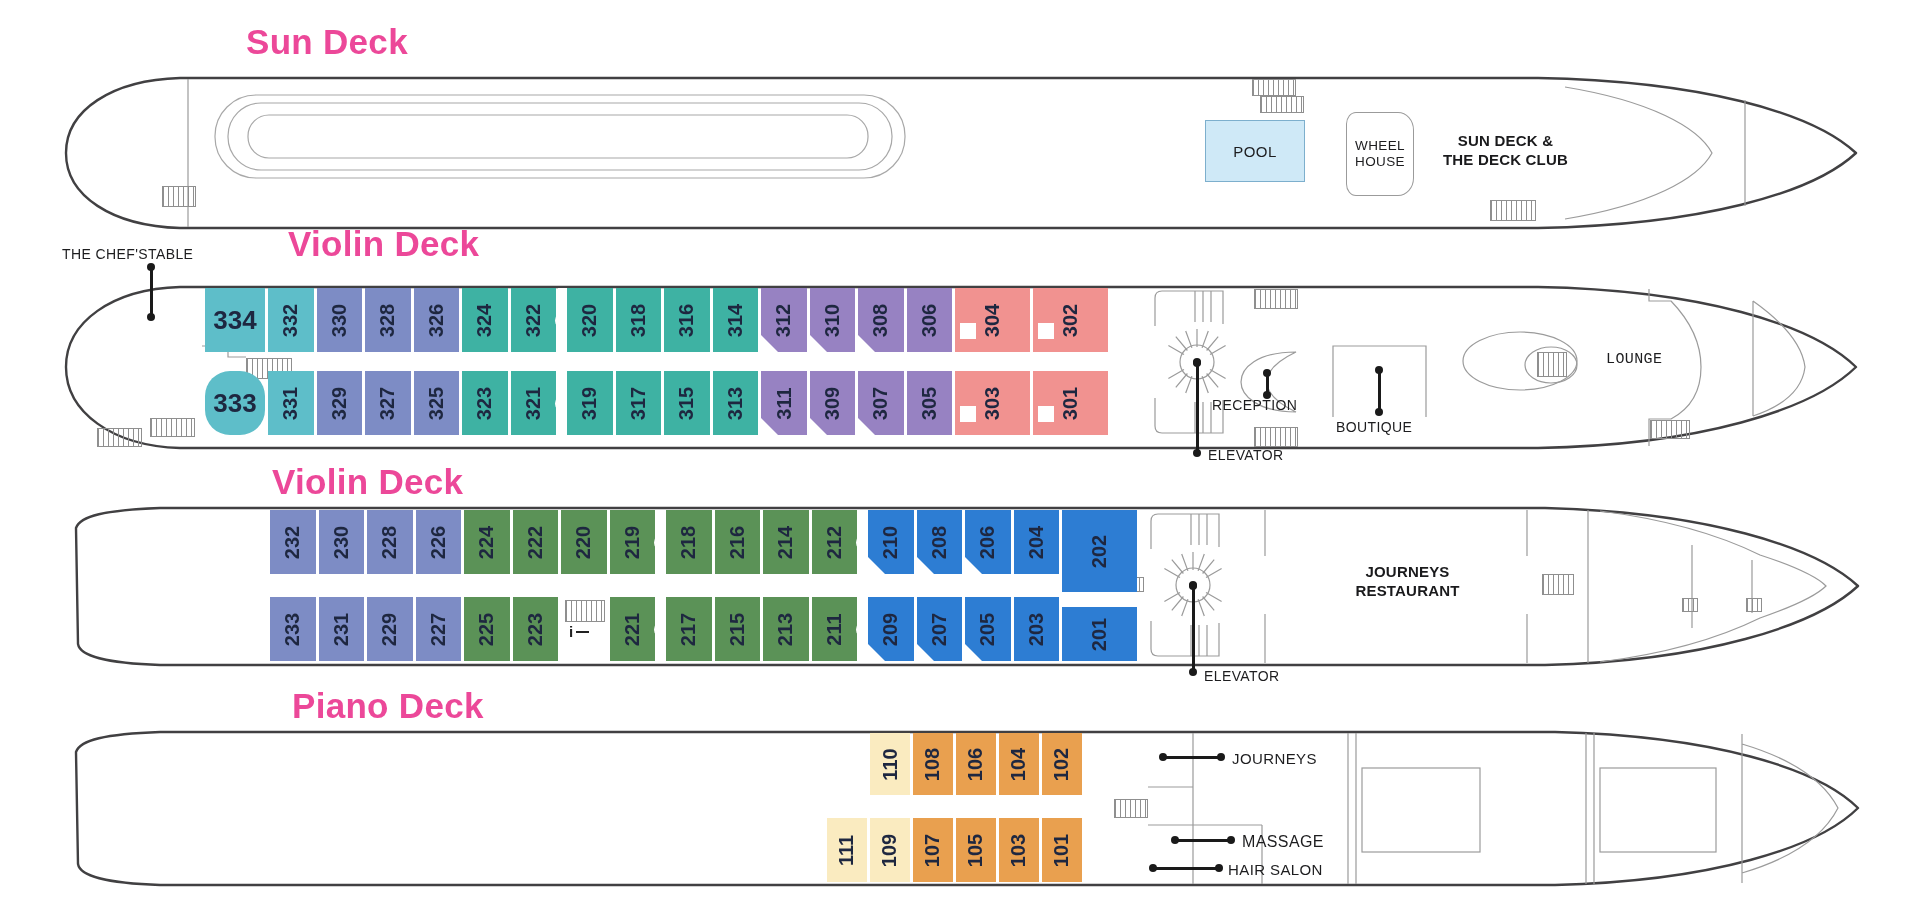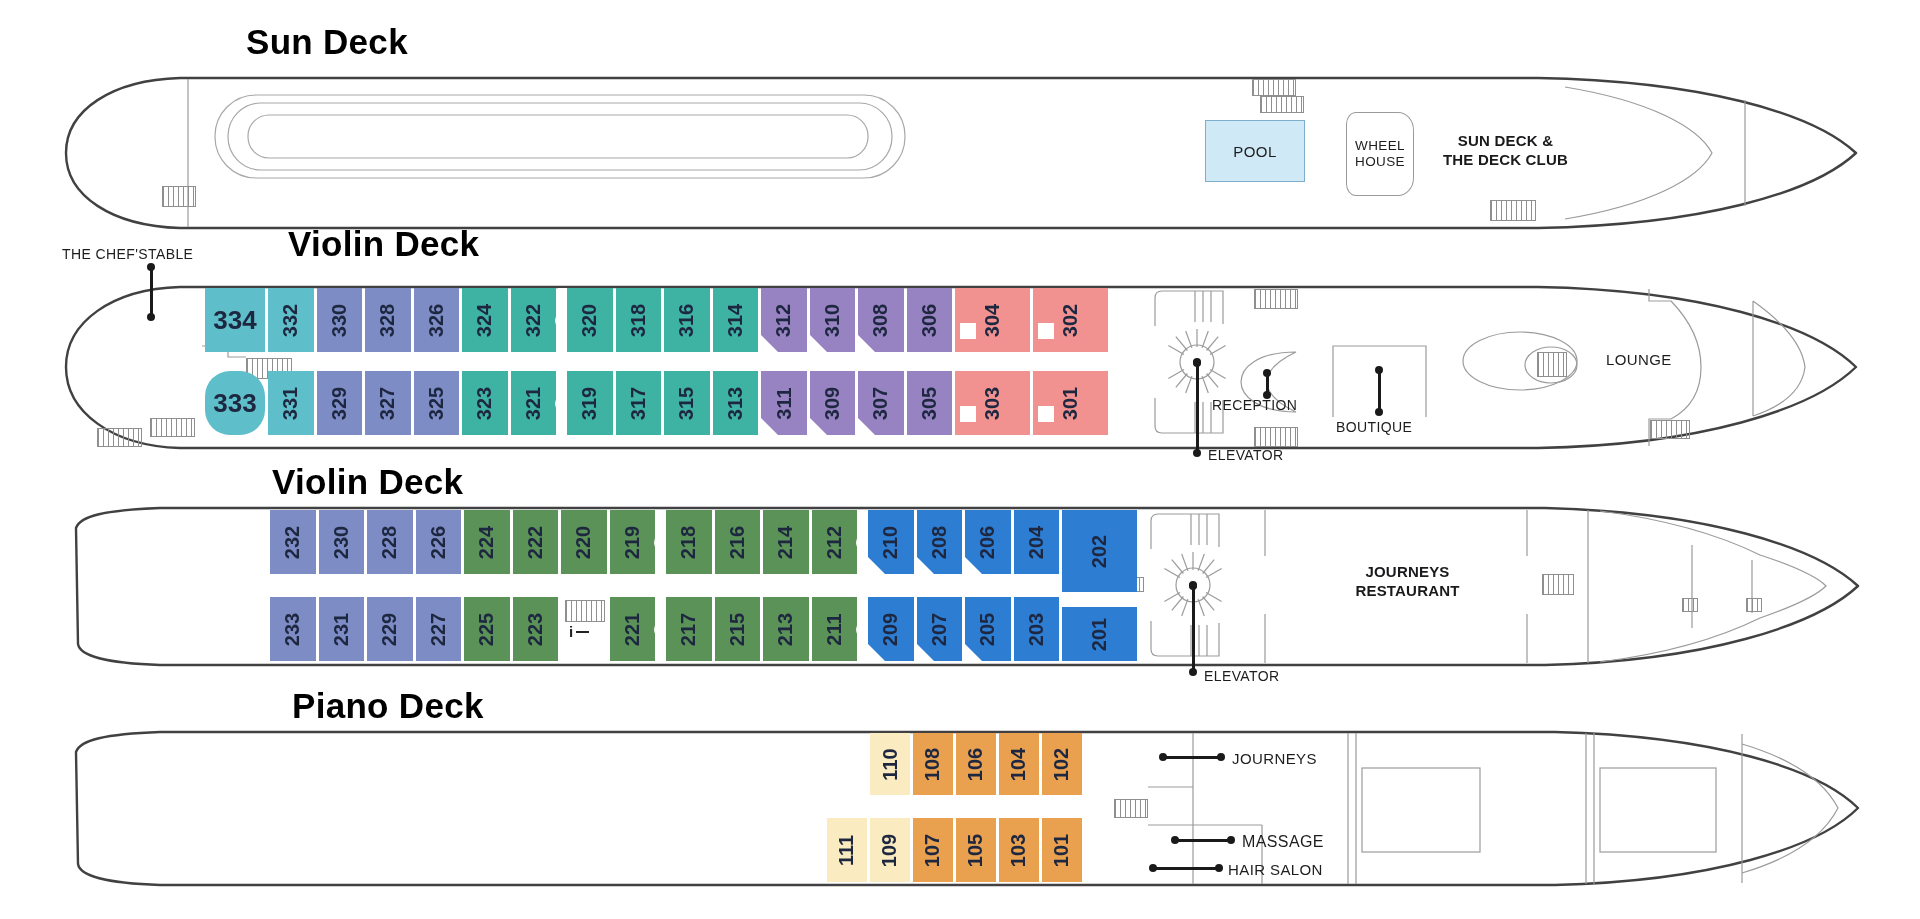--- a/index.html
+++ b/index.html
@@ -2,21 +2,21 @@
 <html><head>
 <meta charset="utf-8">
 <style>
   html,body{margin:0;padding:0;background:#fff;}
   body{font-family:"Liberation Sans", sans-serif;}
   .canvas{position:relative;width:1920px;height:919px;background:#fff;overflow:hidden;}
   svg.plan{position:absolute;left:0;top:0;}
   svg .h{fill:#ffffff;stroke:#414042;stroke-width:2.4;stroke-linejoin:round;}
   svg .d{fill:none;stroke:#9b9b9b;stroke-width:1.2;}
   svg .t{fill:none;stroke:#a8a8a8;stroke-width:1.2;}
-  .deck-title{position:absolute;font-size:35px;font-weight:600;color:#000000;letter-spacing:.3px;white-space:nowrap;}
+  .deck-title{position:absolute;font-size:35px;font-weight:600;color:#ec4899;letter-spacing:.3px;white-space:nowrap;}
   .lbl{position:absolute;font-size:14px;font-weight:500;color:#1d1d1f;letter-spacing:.4px;white-space:nowrap;}
   .pool{position:absolute;left:1205px;top:120px;width:100px;height:62px;background:#cfe9f7;border:1.5px solid #7dafcd;display:flex;align-items:center;justify-content:center;box-sizing:border-box;}
   .pool .lbl{position:static;font-size:15px;}
   .wheelhouse{position:absolute;left:1346px;top:112px;width:68px;height:84px;border:1.3px solid #9b9b9b;border-radius:10px 16px 16px 10px / 12px 18px 18px 12px;display:flex;align-items:center;justify-content:center;text-align:center;box-sizing:border-box;}
   .wheelhouse .lbl{position:static;font-size:13.5px;line-height:16px;}
   .club{position:absolute;left:1408px;top:131px;width:195px;text-align:center;font-size:15px;line-height:19px;font-weight:700;color:#1a1a1c;letter-spacing:.2px;}
   .restaurant{position:absolute;left:1300px;top:562px;width:215px;text-align:center;font-size:15px;line-height:19px;font-weight:700;color:#1a1a1c;letter-spacing:.2px;}
   .stairs{position:absolute;box-sizing:border-box;border:1.2px solid #8f8f8f;background:repeating-linear-gradient(90deg,#8f8f8f 0 1.2px,transparent 1.2px 5px);}
   .ptr{position:absolute;background:#1a1a1a;}
   .ptr.v{width:2.5px;}
@@ -100,21 +100,21 @@
     <span>SUN DECK &amp;</span><br>
     <span>THE DECK CLUB</span>
   </div>
 
   <div class="lbl" style="left:62px;top:246px;">THE CHEF'STABLE</div>
   <div class="ptr v" style="left:150px;top:266px;height:52px;"></div>
   <div class="lbl" style="left:1212px;top:397px;">RECEPTION</div>
   <div class="ptr v" style="left:1266px;top:372px;height:24px;"></div>
   <div class="lbl" style="left:1336px;top:419px;">BOUTIQUE</div>
   <div class="ptr v" style="left:1378px;top:369px;height:44px;"></div>
-  <div class="lbl" style="left:1606px;top:351px;font-size:15px;">LOUNGE</div>
+  <div class="lbl" style="left:1606px;top:351px;font-size:15px;font-family:Liberation Mono, monospace;">LOUNGE</div>
   <div class="ptr v" style="left:1196px;top:362px;height:92px;"></div>
   <div class="lbl" style="left:1208px;top:447px;">ELEVATOR</div>
 
   <div class="restaurant">
     <span>JOURNEYS</span><br>
     <span>RESTAURANT</span>
   </div>
   <div class="ptr v" style="left:1192px;top:585px;height:88px;"></div>
   <div class="lbl" style="left:1204px;top:668px;">ELEVATOR</div>
 

